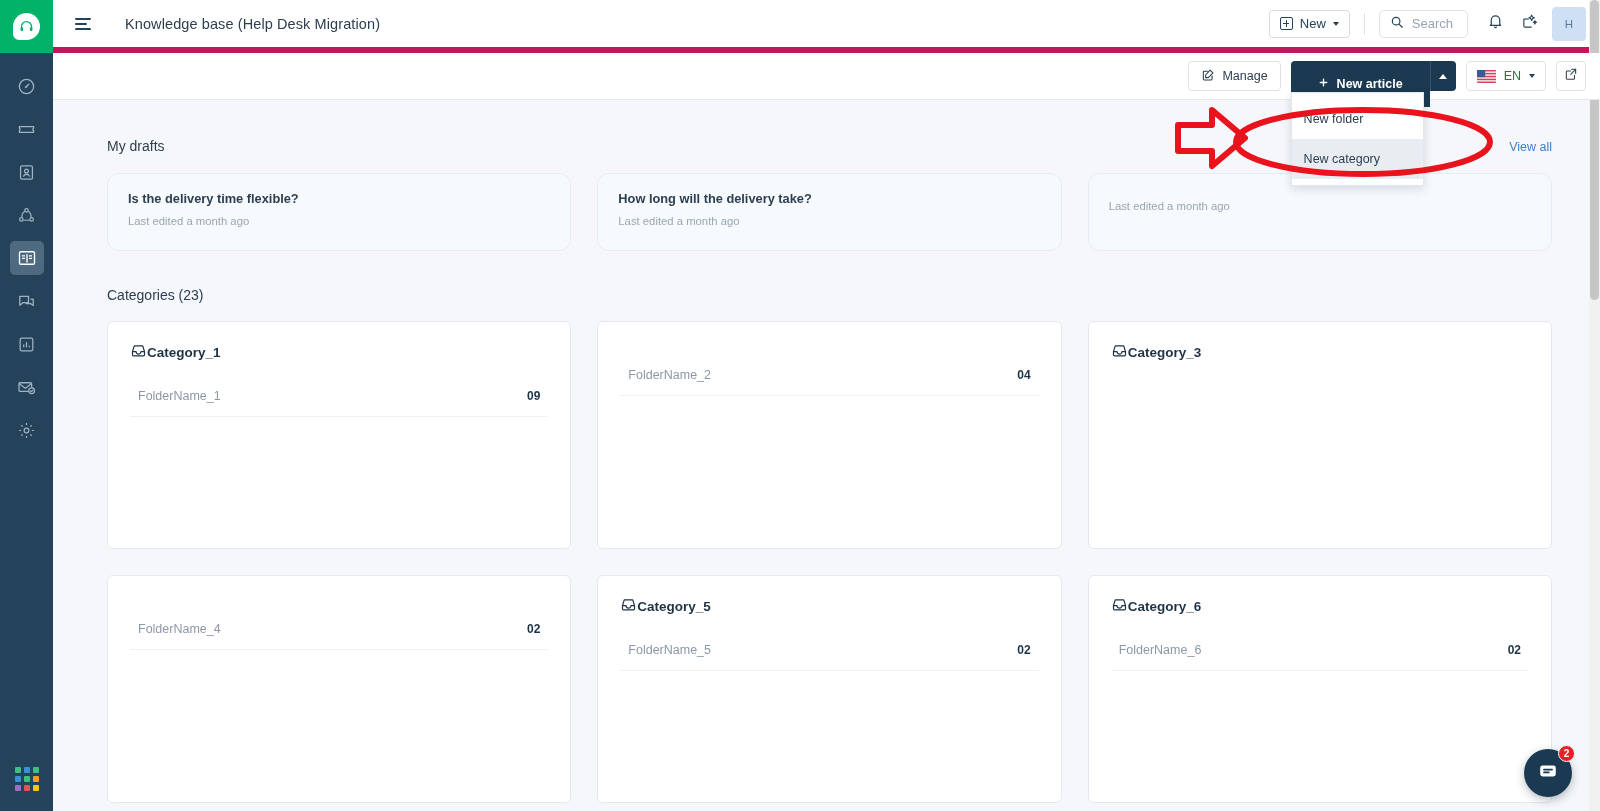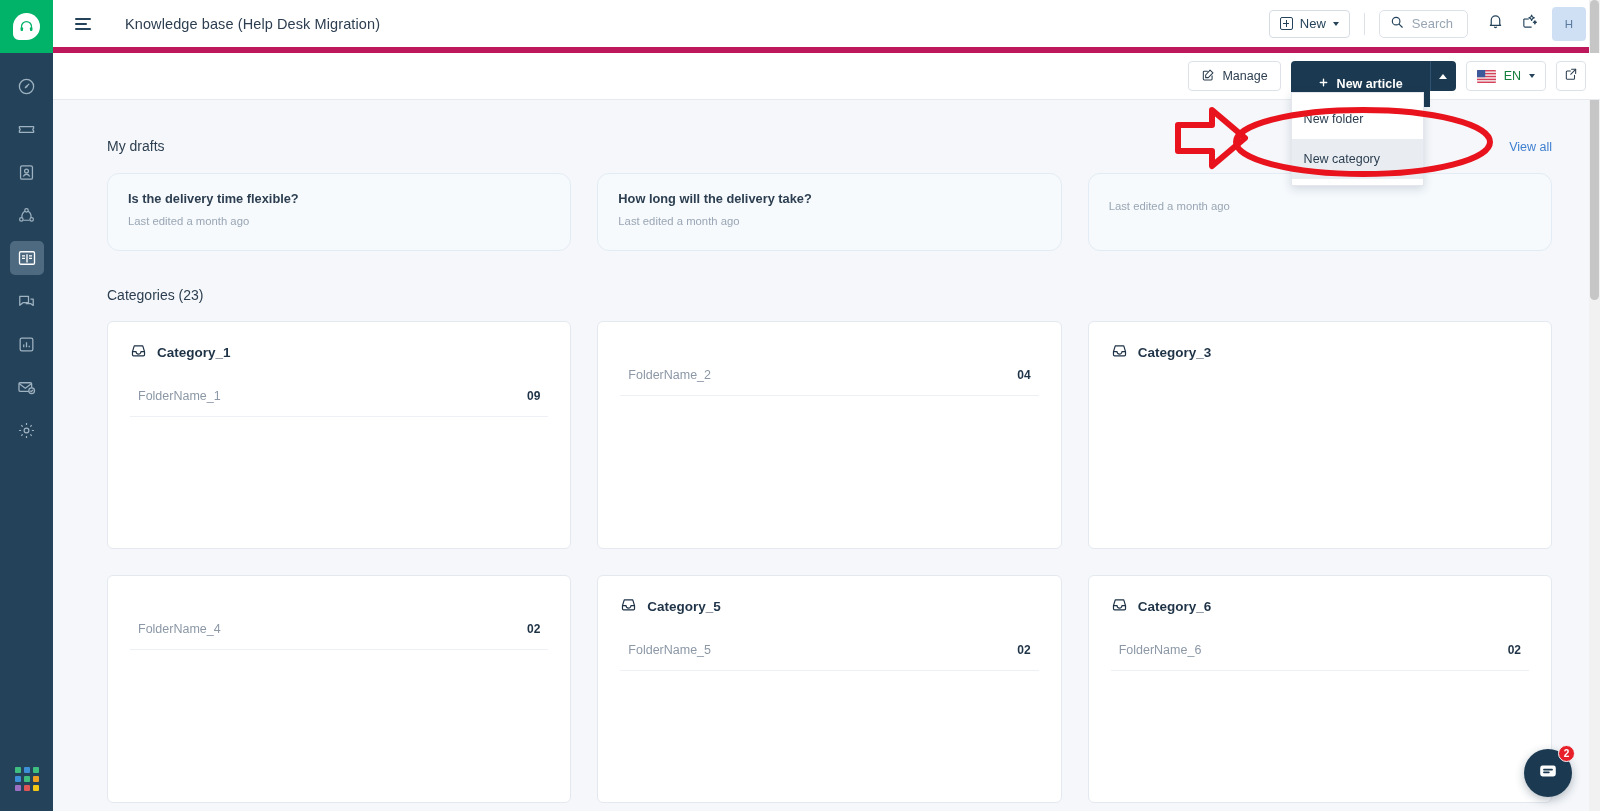--- a/index.html
+++ b/index.html
@@ -162,21 +162,21 @@
   }
   .draft-title { font-size: 12.8px; color: #2c3e50; font-weight: bold; }
   .draft-sub { font-size: 11.3px; color: #9aa6b4; margin-top: 9px; }
 
   .cats-title { margin-top: 36px; font-size: 14px; color: #2c3e50; }
   .cats { display: grid; grid-template-columns: repeat(3, 1fr); gap: 26px; margin-top: 18px; }
   .cat-card {
     background: #fff; border: 1px solid #e4e9ef; border-radius: 6px;
     height: 228px; padding: 20px 22px; cursor: pointer;
   }
-  .cat-head { display: flex; align-items: center; gap: 10px; }
+  .cat-head { display: flex; align-items: center; }
   .cat-name { font-size: 13.5px; font-weight: bold; color: #1f3347; }
   .folder-row {
     display: flex; align-items: center;
     margin-top: 26px; padding: 0 8px 13px 8px;
     border-bottom: 1px solid #edf0f4;
   }
   .folder-name { font-size: 12.5px; color: #8c98a6; }
   .folder-count { margin-left: auto; font-size: 12px; font-weight: bold; color: #1f3347; }
 
   

